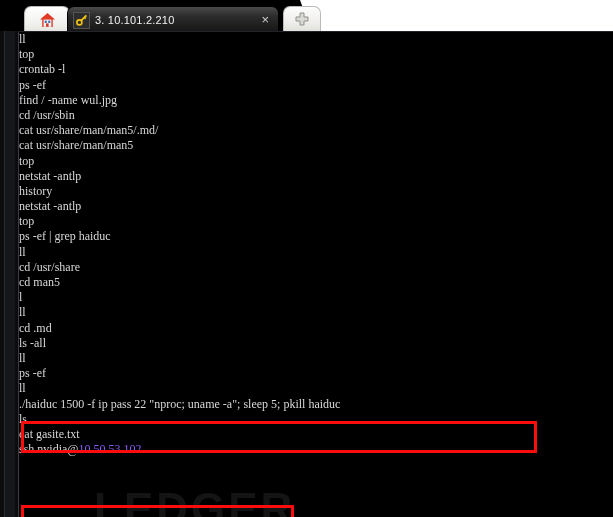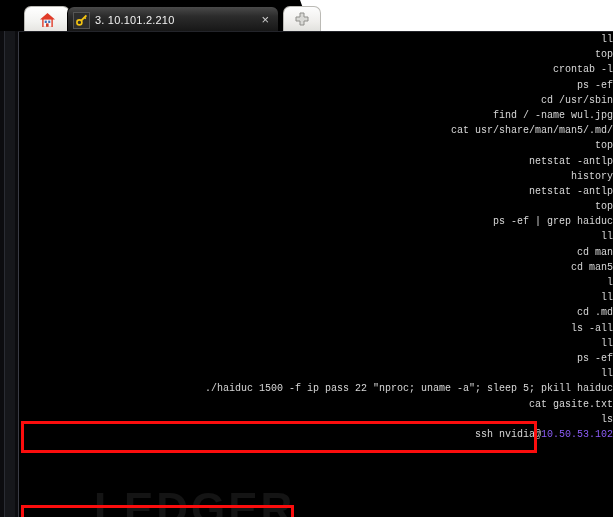--- a/index.html
+++ b/index.html
@@ -167,26 +167,25 @@
   }
 
   .lines {
     position: absolute;
     left: 0; top: 0;
     right: 0;
   }
   .line {
     height: 15.2px;
     line-height: 15.2px;
-    font-family: Liberation Mono, monospace;
-    font-size: 10px;
+    font-family: Liberation Serif, serif;
+    font-size: 12px;
     color: #d8d8d8;
     white-space: pre;
     position: relative;
-    text-align: right;
   }
   .ip-red { color: #8b5cf6; }
 
   
   .redbox {
     position: absolute;
     border: 3px solid #fb0d0d;
     box-sizing: border-box;
     pointer-events: none;
     background: transparent;
@@ -251,42 +250,43 @@
     </div>
     <div class="term-top-edge"></div>
 
     <div class="screen">
       <div class="watermark">LEDGER</div>
       <div class="lines" id="lines">
           <div class="line"><span>ll</span></div>
           <div class="line"><span>top</span></div>
           <div class="line"><span>crontab -l</span></div>
           <div class="line"><span>ps -ef</span></div>
+          <div class="line"><span>find / -name wul.jpg</span></div>
           <div class="line"><span>cd /usr/sbin</span></div>
-          <div class="line"><span>find / -name wul.jpg</span></div>
           <div class="line"><span>cat usr/share/man/man5/.md/</span></div>
+          <div class="line"><span>cat usr/share/man/man5</span></div>
           <div class="line"><span>top</span></div>
           <div class="line"><span>netstat -antlp</span></div>
           <div class="line"><span>history</span></div>
           <div class="line"><span>netstat -antlp</span></div>
           <div class="line"><span>top</span></div>
           <div class="line"><span>ps -ef | grep haiduc</span></div>
           <div class="line"><span>ll</span></div>
-          <div class="line"><span>cd man</span></div>
+          <div class="line"><span>cd /usr/share</span></div>
           <div class="line"><span>cd man5</span></div>
           <div class="line"><span>l</span></div>
           <div class="line"><span>ll</span></div>
           <div class="line"><span>cd .md</span></div>
           <div class="line"><span>ls -all</span></div>
           <div class="line"><span>ll</span></div>
           <div class="line"><span>ps -ef</span></div>
           <div class="line"><span>ll</span></div>
           <div class="line"><span>./haiduc 1500 -f ip pass 22 "nproc; uname -a"; sleep 5; pkill haiduc</span></div>
+          <div class="line"><span>ls</span></div>
           <div class="line"><span>cat gasite.txt</span></div>
-          <div class="line"><span>ls</span></div>
           <div class="line"><span>ssh nvidia@</span><span class="ip-red">10.50.53.102</span></div>
         </div>
     </div>
 
     <div class="redbox" id="redbox-haiduc"></div>
     <div class="redbox" id="redbox-wget"></div>
   </div>
 
 </div>
 

